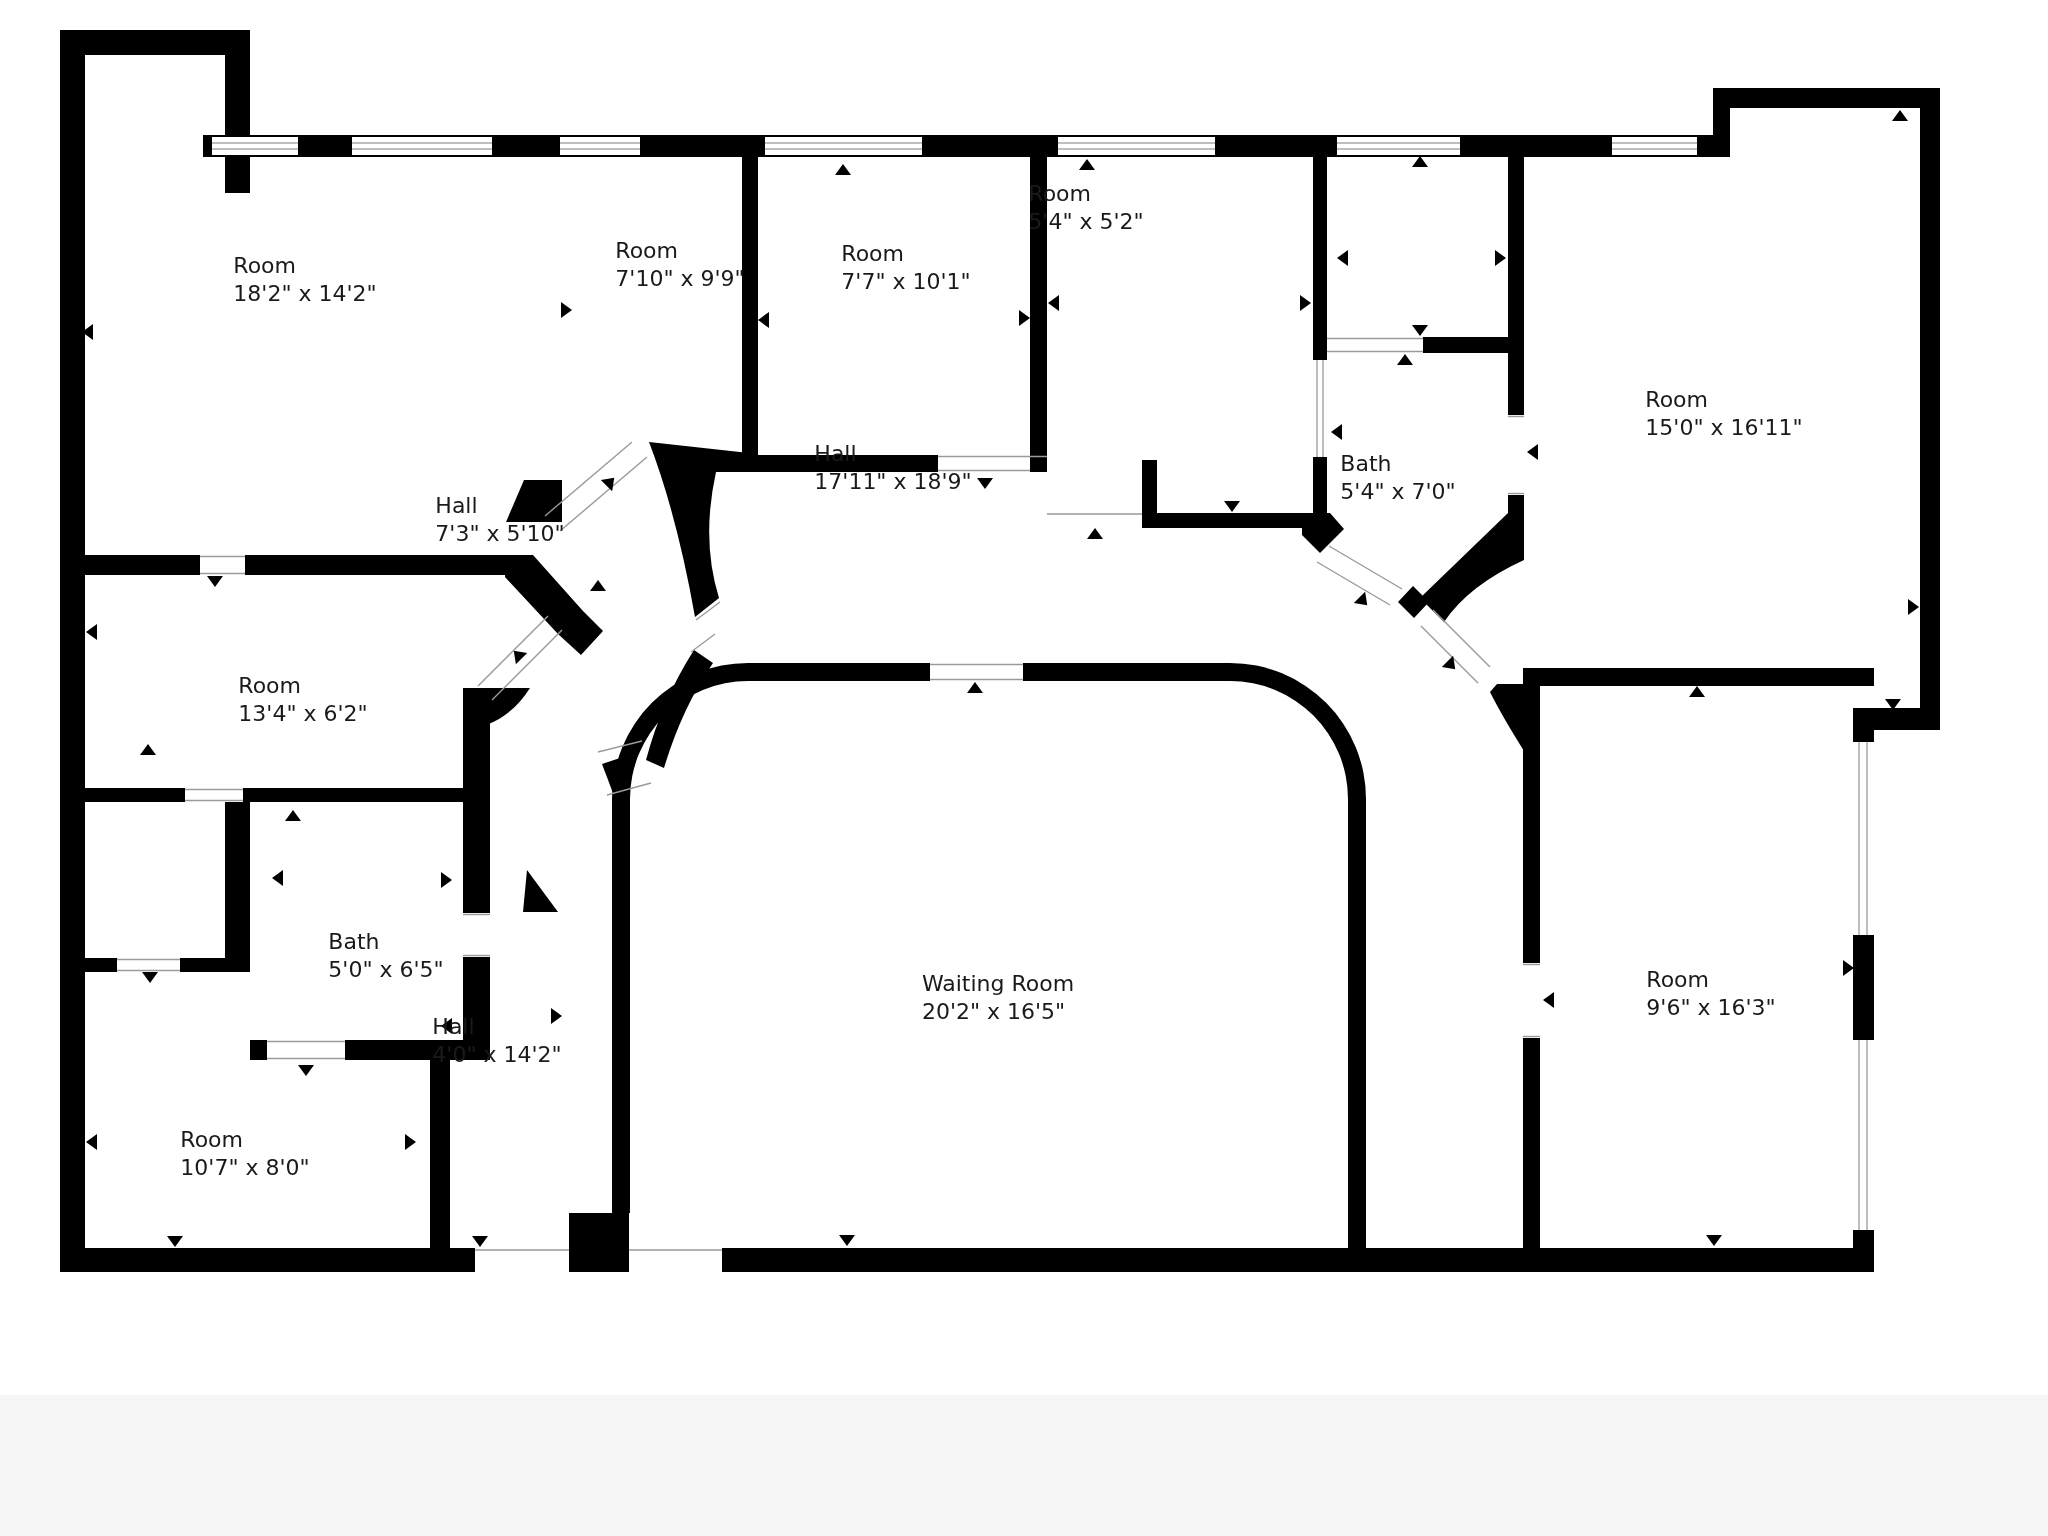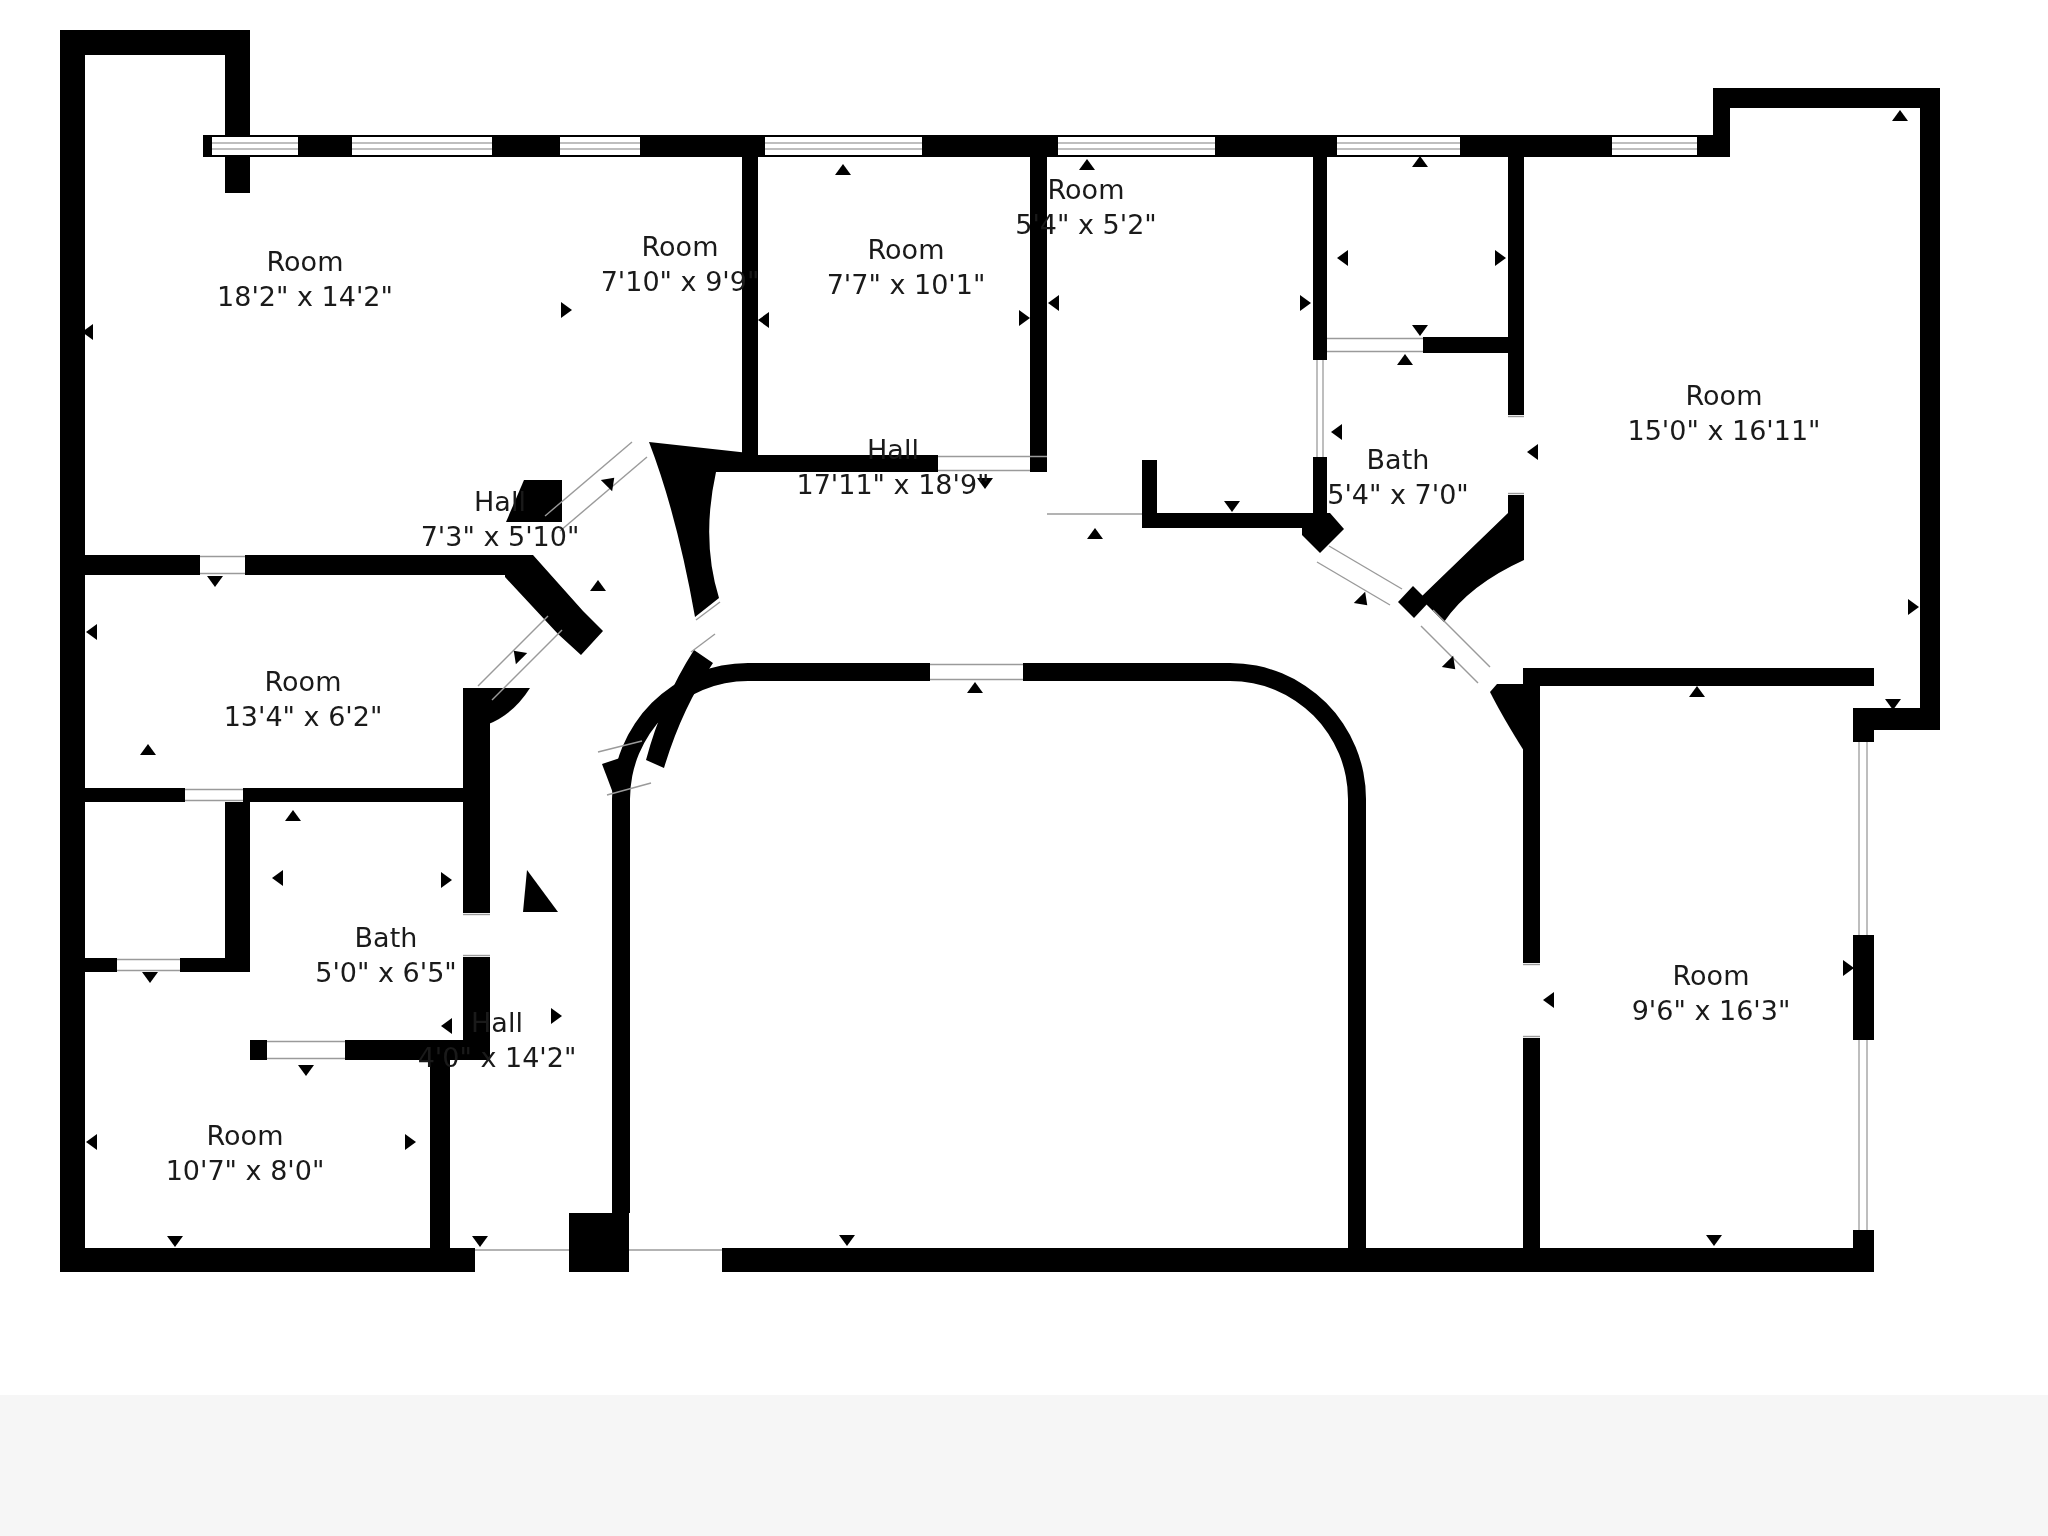--- a/index.html
+++ b/index.html
@@ -1,20 +1,20 @@
 <!DOCTYPE html>
 <html><head>
 <meta charset="utf-8">
 <style>
   html,body{margin:0;padding:0;background:#ffffff;}
   #stage{position:relative;width:2048px;height:1536px;background:#ffffff;overflow:hidden;
          font-family:"DejaVu Sans","Liberation Sans",sans-serif;}
   #plan-svg{position:absolute;left:0;top:0;}
-  .rlabel{position:absolute;transform:translate(-50%,-50%);text-align:center;
-          color:#1a1a1a;font-size:27px;line-height:1.28;white-space:nowrap;}
+  .rlabel{position:absolute;transform:translate(-50%,-50%);text-align:left;
+          color:#1a1a1a;font-size:22px;line-height:1.28;white-space:nowrap;}
 </style>
 </head>
 <body>
 
 <div id="stage">
 
 <svg id="plan-svg" width="2048" height="1536" viewBox="0 0 2048 1536">
 
   <rect x="0" y="0" width="2048" height="1536" fill="#ffffff"></rect>
   <rect x="0" y="1395" width="2048" height="141" fill="#f6f6f6"></rect>
@@ -261,17 +261,21 @@
       <div>5'0" x 6'5"</div>
     </div>
   <div class="rlabel" style="left:497px;top:1041px">
       <div>Hall</div>
       <div>4'0" x 14'2"</div>
     </div>
   <div class="rlabel" style="left:245px;top:1154px">
       <div>Room</div>
       <div>10'7" x 8'0"</div>
     </div>
+  <div class="rlabel" style="left:998px;top:998px">
+      <div>Waiting Room</div>
+      <div>20'2" x 16'5"</div>
+    </div>
   <div class="rlabel" style="left:1711px;top:994px">
       <div>Room</div>
       <div>9'6" x 16'3"</div>
     </div>
 </div>
 
 </body></html>

